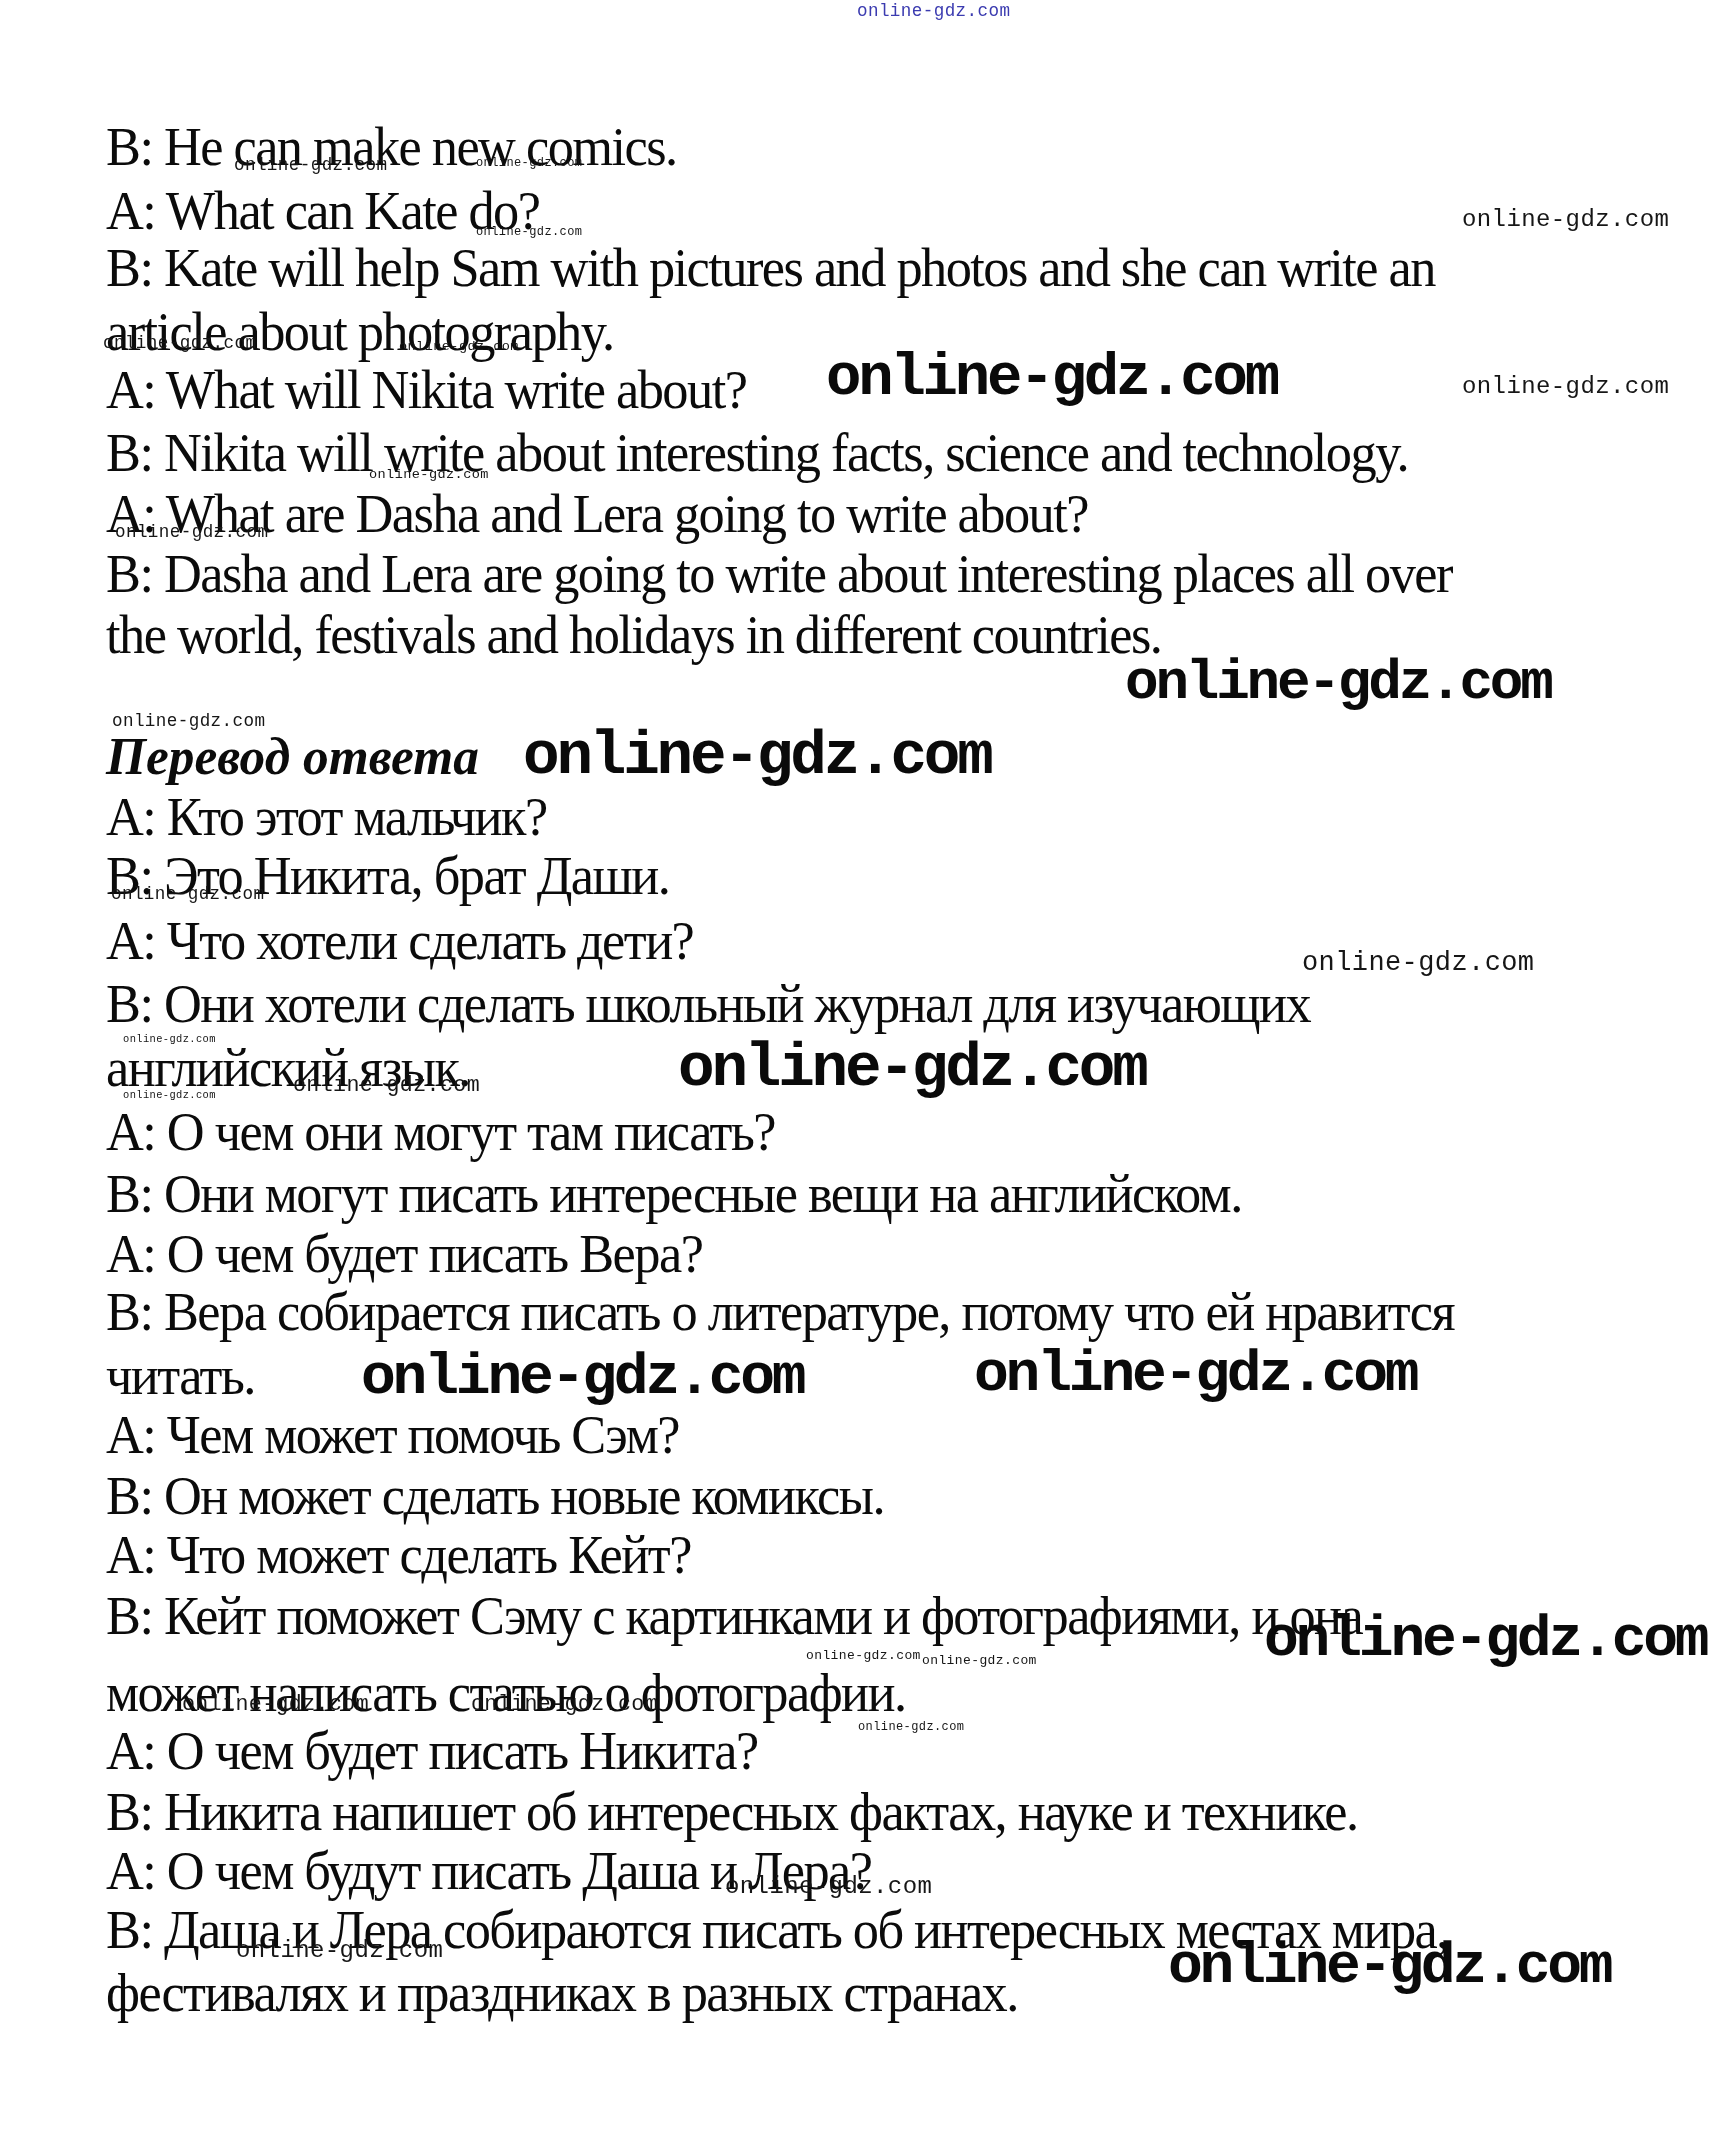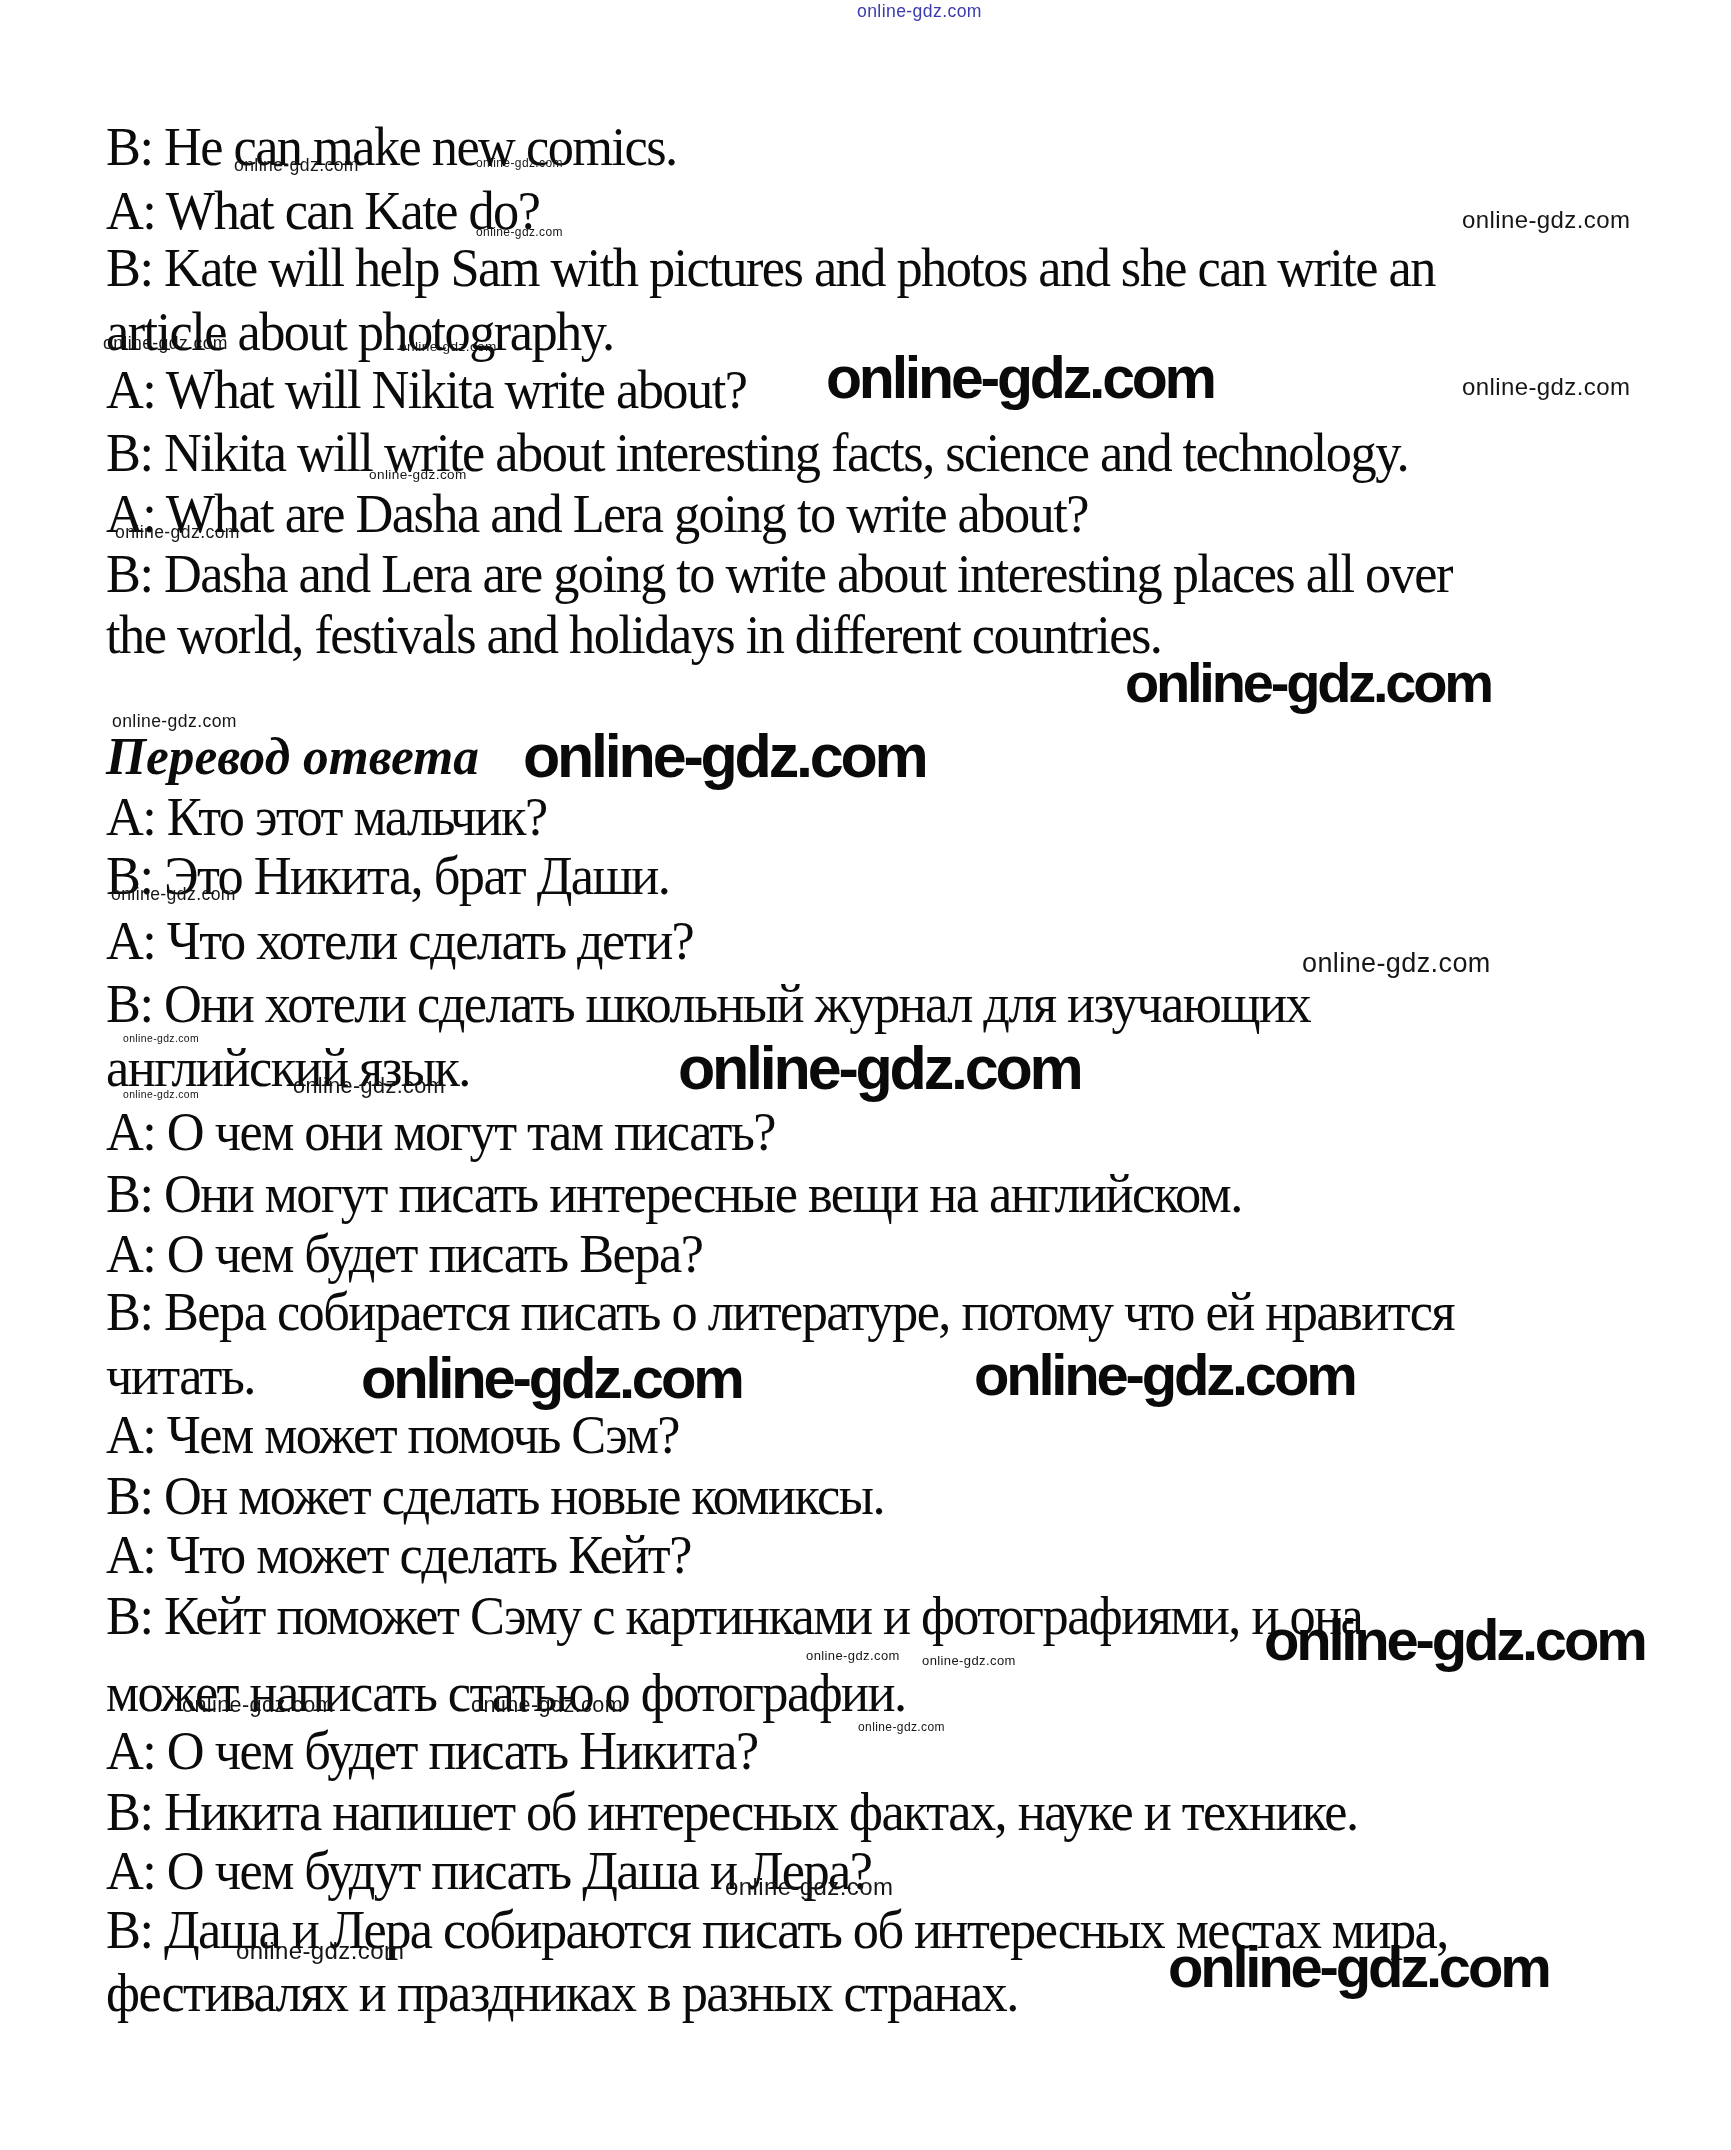--- a/index.html
+++ b/index.html
@@ -21,21 +21,21 @@
     transform-origin:left top;
   }
   .heading{
     font-weight:bold;
     font-style:italic;
     font-size:53px;
     letter-spacing:0;
   }
   .wm{
     position:absolute;
-    font-family:Liberation Sans, sans-serif;
+    font-family:Liberation Mono, monospace;
     color:#161616;
     white-space:nowrap;
     line-height:1;
     letter-spacing:0.4px;
   }
   .wm.big{
     font-weight:bold;
     letter-spacing:-3.2px;
     color:#0a0a0a;
   }

